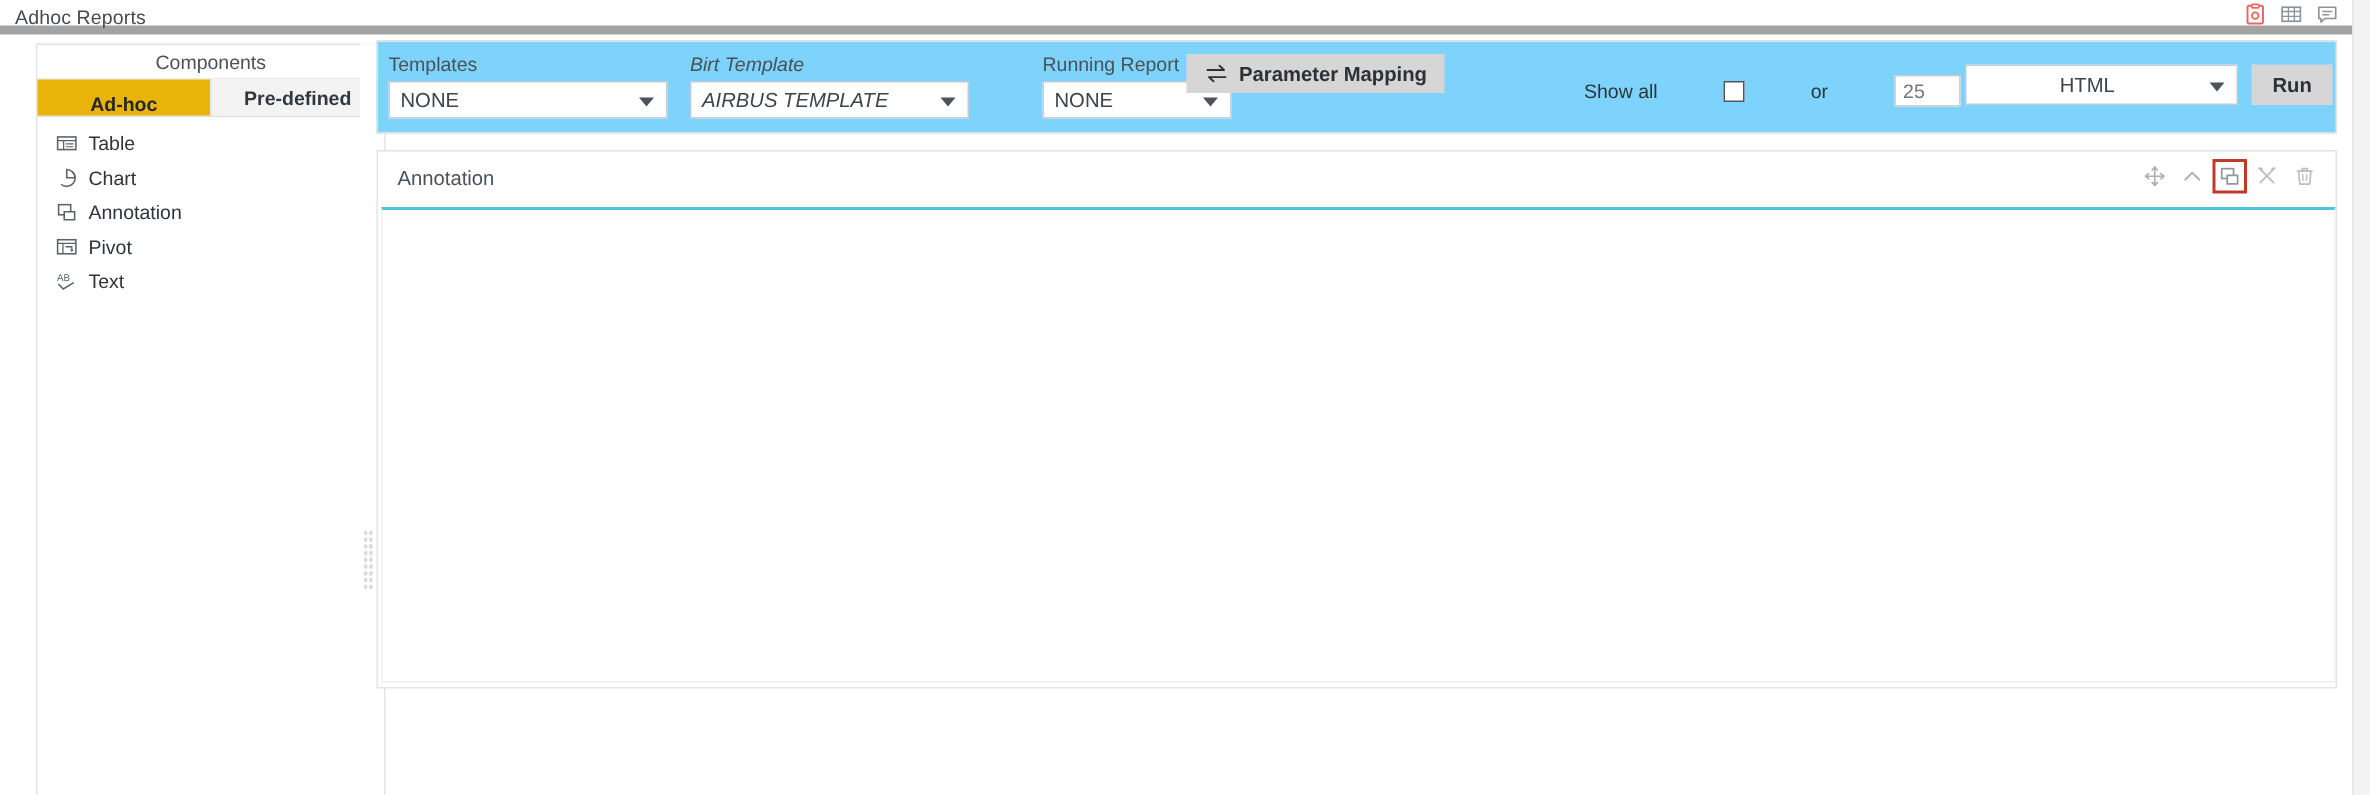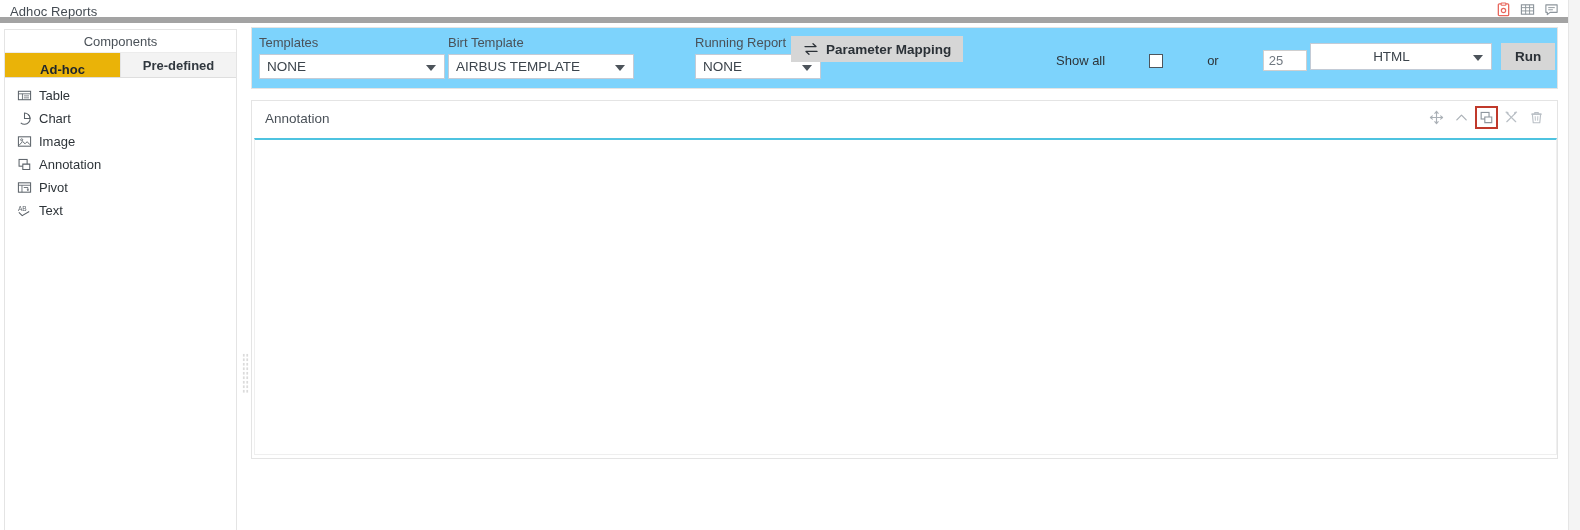--- a/index.html
+++ b/index.html
@@ -37,21 +37,21 @@
   
   .right-strip {
     position: absolute; right: 0; top: 0;
     width: 12px; height: 530px;
     background: #f4f4f4;
     border-left: 1px solid #e5e5e5;
   }
 
   
   .left-panel {
-    position: absolute; left: 4px; top: 29px;
+    position: absolute; left: 24px; top: 29px;
     width: 233px; height: 501px;
     background: #ffffff;
     border: 1px solid #e4e4e4;
     border-bottom: none;
   }
   .panel-header {
     height: 23px;
     display: flex; align-items: center; justify-content: center;
     font-size: 13px; color: #4a5158;
     border-bottom: 1px solid #ececec;
@@ -272,28 +272,20 @@
       </div>
 
       <div class="comp-item">
         <svg class="comp-ico" viewBox="0 0 16 16">
           <path d="M8 8 V2.2 A5.8 5.8 0 0 1 13.8 8 Z" fill="none" stroke="#5b6269" stroke-width="1.1"></path>
           <path d="M12 3.6 A5.8 5.8 0 1 1 4 12.6" fill="none" stroke="#5b6269" stroke-width="1.1"></path>
         </svg>
         <span>Chart</span>
       </div>
 
-      <div class="comp-item">
-        <svg class="comp-ico" viewBox="0 0 16 16">
-          <rect x="1.5" y="3" width="13" height="10" fill="none" stroke="#5b6269" stroke-width="1.1"></rect>
-          <circle cx="5" cy="6.2" r="1.1" fill="none" stroke="#5b6269" stroke-width=".9"></circle>
-          <path d="M2.2 12 L6 8 L8.6 10.4 L10.8 8.2 L13.8 11.4" fill="none" stroke="#5b6269" stroke-width="1"></path>
-        </svg>
-        <span>Image</span>
-      </div>
 
       <div class="comp-item">
         <svg class="comp-ico" viewBox="0 0 16 16">
           <rect x="2.2" y="2.6" width="8.6" height="7.2" fill="none" stroke="#5b6269" stroke-width="1.1"></rect>
           <path d="M6.2 7.6 h7.4 v5.8 h-7.4 z" fill="#fff" stroke="#5b6269" stroke-width="1.1"></path>
         </svg>
         <span>Annotation</span>
       </div>
 
       <div class="comp-item">
@@ -325,21 +317,21 @@
   <div class="toolbar">
 
     <div class="tool-group" style="left:7px; top:7px; width:186px;">
       <span class="tool-label">Templates</span>
       <div class="select">
         <span>NONE</span>
         <span class="caret"></span>
       </div>
     </div>
 
-    <div class="tool-group" style="left:196px; top:7px; width:186px;">
+    <div class="tool-group" style="left:208px; top:7px; width:186px;font-style:italic;">
       <span class="tool-label">Birt Template</span>
       <div class="select">
         <span>AIRBUS TEMPLATE</span>
         <span class="caret"></span>
       </div>
     </div>
 
     <div class="tool-group" style="left:403px; top:7px; width:126px;margin-left:40px;">
       <span class="tool-label">Running Report</span>
       <div class="select">

